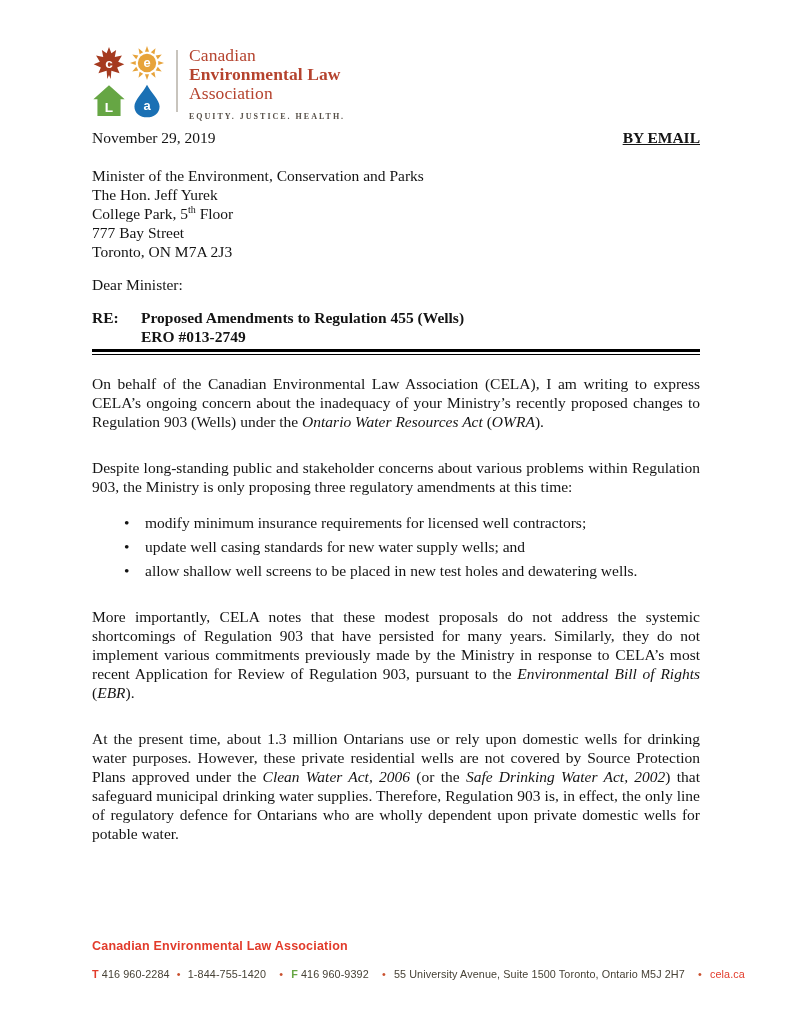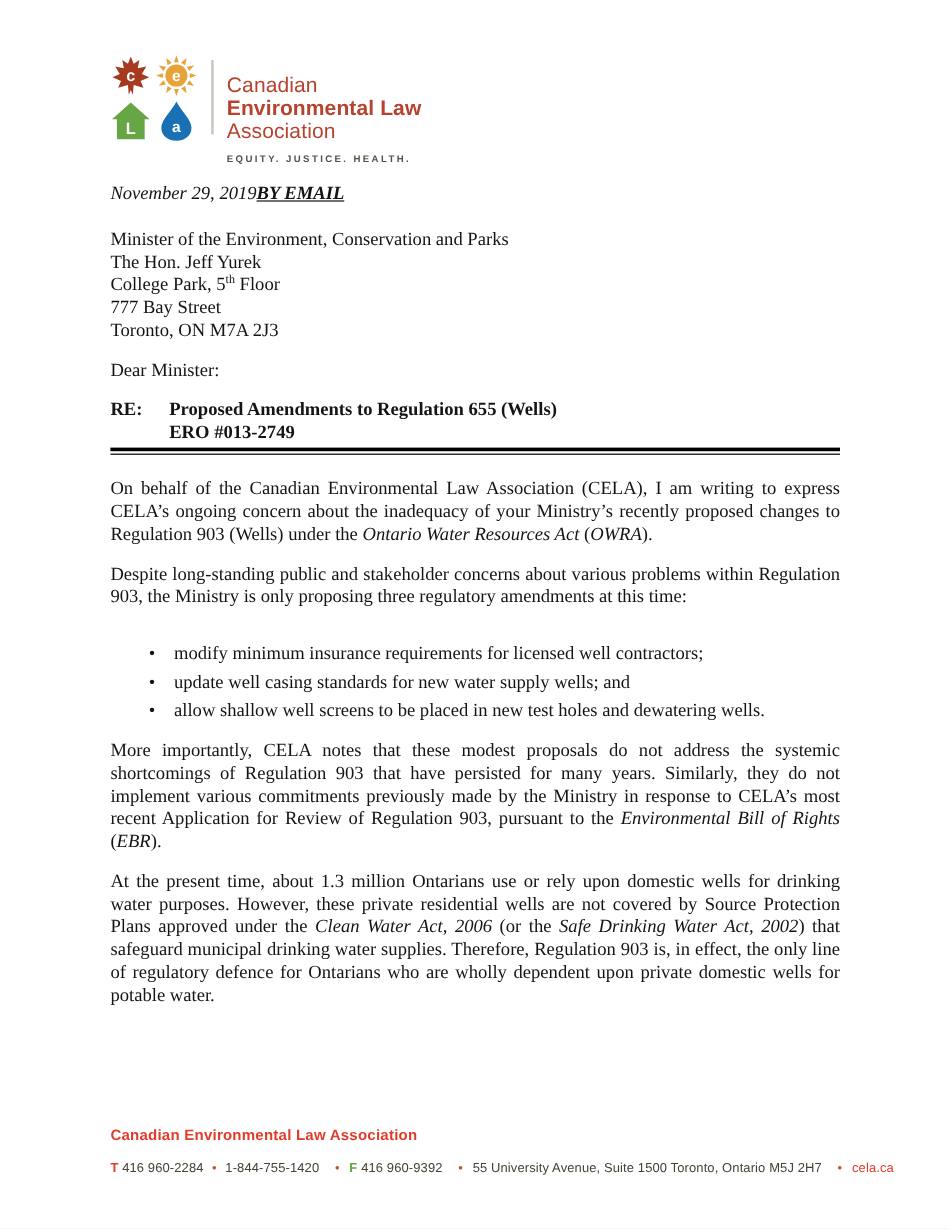--- a/index.html
+++ b/index.html
@@ -30,46 +30,46 @@
   .logo-grid svg { width: 34px; height: 34px; display: block; }
   .logo-grid text {
     font-family: "Liberation Sans", sans-serif;
     font-weight: bold;
     fill: #ffffff;
   }
   .logo-divider {
     width: 2px; height: 62px; background: #c8c4bd;
     margin: 6px 11px 0 12px;
   }
-  .logo-text { font-family: Liberation Sans, sans-serif; margin-top: 18px; }
+  .logo-text { font-family: Liberation Serif, serif; margin-top: 2px; }
   .logo-line { font-size: 17.5px; line-height: 19px; color: #b5432e; letter-spacing: 0.1px; }
   .logo-line.bold { font-weight: bold; }
   .logo-tagline {
     font-size: 8px; font-weight: bold; letter-spacing: 2px;
     color: #564f47; margin-top: 4px;
   }
 
   
-  .dateline { display: flex; margin-top: 28px; font-style: italic; }
+  .dateline { display: flex; justify-content: space-between; margin-top: 4px; }
   .by-email { font-weight: bold; text-decoration: underline; }
   .address { margin-top: 19px; }
   sup { font-size: 10px; line-height: 0; vertical-align: super; }
   .salutation { margin-top: 14px; }
 
   .re-block { margin-top: 14px; font-weight: bold; }
   .re-row { display: flex; }
   .re-label { width: 49px; flex: 0 0 49px; }
   .re-rule { margin-top: 3px; height: 6px; border-top: 3px solid #000; border-bottom: 1px solid #000; }
 
   
-  .body-p { margin-top: 14px; text-align: justify; }
+  .body-p { margin-top: 27px; text-align: justify; }
   .body-p.first { margin-top: 19px; }
   .it { font-style: italic; }
 
-  ul.bullets { list-style: none; margin-top: 28px; }
+  ul.bullets { list-style: none; margin-top: 17px; }
   ul.bullets li { position: relative; padding-left: 53px; line-height: 19px; margin-bottom: 5px; }
   ul.bullets li::before { content: "\2022"; position: absolute; left: 32px; top: 0; }
 
   
   .page-footer {
     position: absolute; left: 92px; right: 88px; top: 937px;
     font-family: "Liberation Sans", sans-serif;
   }
   .footer-org {
     color: #e23b2b; font-size: 12.5px; font-weight: bold; letter-spacing: 0.2px;
@@ -144,21 +144,21 @@
       <div>777 Bay Street</div>
       <div>Toronto, ON M7A 2J3</div>
     </div>
 
     <p class="salutation">Dear Minister:</p>
 
     <div class="re-block">
       <div class="re-row">
         <span class="re-label">RE:</span>
         <div class="re-lines">
-          <div>Proposed Amendments to Regulation 655 (Wells)</div>
+          <div>Proposed Amendments to Regulation 455 (Wells)</div>
           <div>ERO #013-2749</div>
         </div>
       </div>
       <div class="re-rule"></div>
     </div>
 
     <p class="body-p first"><span>On behalf of the Canadian Environmental Law Association (CELA), I am writing to express CELA’s ongoing concern about the inadequacy of your Ministry’s recently proposed changes to Regulation 903 (Wells) under the </span><span class="it">Ontario Water Resources Act</span><span> (</span><span class="it">OWRA</span><span>).</span></p>
 
     <p class="body-p">Despite long-standing public and stakeholder concerns about various problems within Regulation 903, the Ministry is only proposing three regulatory amendments at this time:</p>
 

